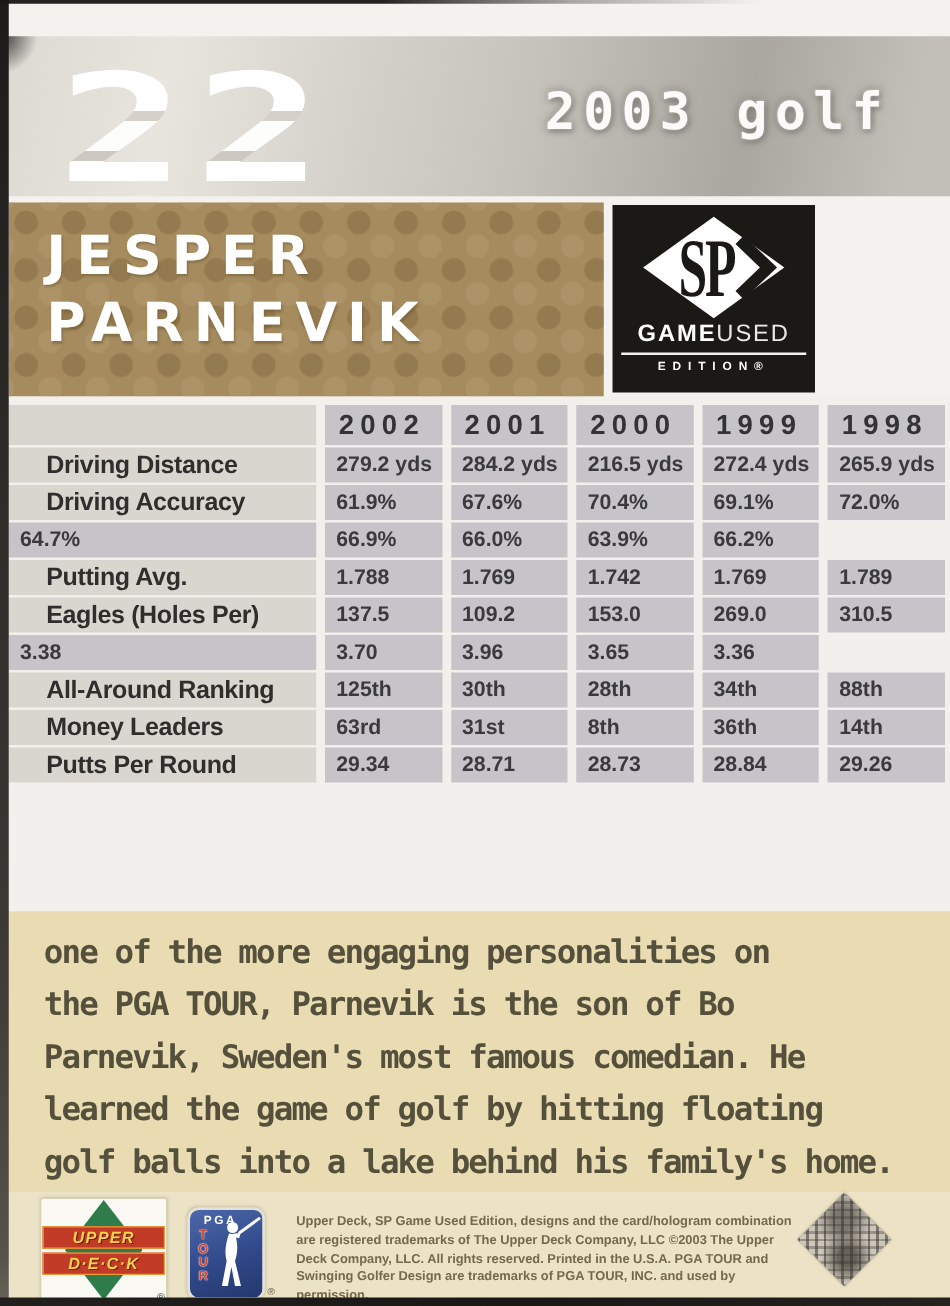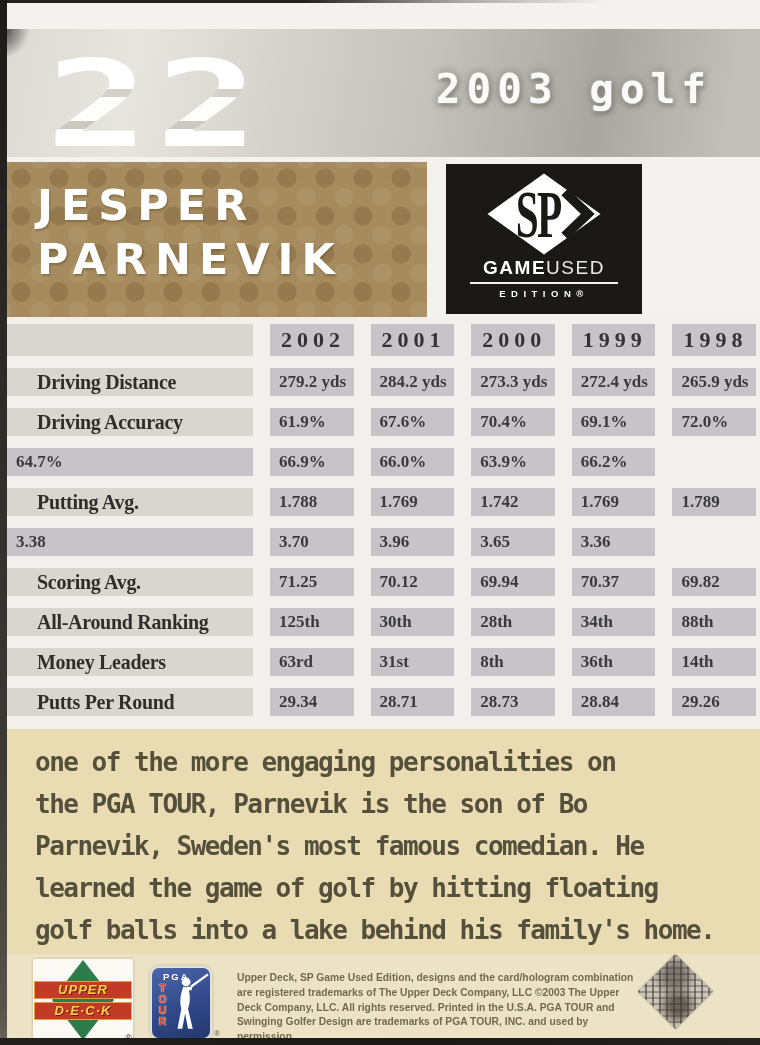--- a/index.html
+++ b/index.html
@@ -25,45 +25,45 @@
     transform:scaleX(1.42);transform-origin:left top;
     color:transparent;-webkit-background-clip:text;background-clip:text;
     background-image:repeating-linear-gradient(180deg,
       #ffffff 0 44px,#d5d1c8 44px 52px,#fdfdfb 52px 76px,#cdc9c0 76px 84px,#ffffff 84px 130px);}
   .set-title{position:absolute;right:48px;top:36px;
     font:700 41px "DejaVu Sans Mono",monospace;letter-spacing:6px;color:#fcfbf9;
     text-shadow:0 0 8px rgba(116,112,104,.95),0 0 3px rgba(255,255,255,.95),1px 2px 4px rgba(96,92,86,.7);}
 
   
   .name-row{height:155px;margin-top:5px;display:flex;}
-  .name-banner{width:420px;height:155px;margin-left:7px;box-sizing:border-box;
+  .name-banner{width:476px;height:155px;margin-left:7px;box-sizing:border-box;
     padding:16px 0 16px 30px;
     background-color:var(--banner-brown);
     background-image:
       radial-gradient(circle 10px at 10px 10px,rgba(128,102,60,.45) 0 9px,rgba(128,102,60,0) 10px),
       radial-gradient(circle 10px at 10px 10px,rgba(180,156,112,.5) 0 9px,rgba(180,156,112,0) 10px);
     background-size:38px 38px,38px 38px;background-position:4px 6px,23px 25px;}
   .name-line{font-family:"DejaVu Sans",sans-serif;font-weight:800;font-size:43px;
     letter-spacing:8px;line-height:54px;color:#ffffff;
     text-shadow:1px 2px 2px rgba(112,88,48,.55);}
 
-  .sp-box{width:196px;height:150px;margin-left:19px;margin-top:2px;box-sizing:border-box;
+  .sp-box{width:162px;height:150px;margin-left:7px;margin-top:2px;box-sizing:border-box;
     background:var(--sp-black);padding-top:8px;text-align:center;}
   .sp-box svg{display:block;margin:0 auto;}
   .gameused-line{margin-top:2px;color:#fff;font-size:19px;letter-spacing:1.5px;line-height:20px;}
   .gameused-line .game{font-weight:800;}
   .gameused-line .used{font-weight:400;color:#e9e9e6;}
   .edition-row{width:148px;margin:4px auto 0;border-top:2px solid #f2f2ef;padding-top:4px;
     color:#fff;font-size:9.5px;font-weight:700;letter-spacing:5.5px;}
 
   
   .stats-section{box-sizing:border-box;height:412px;background:var(--table-bg);
     padding:7px 4px 10px 7px;}
-  .trow{display:grid;grid-template-columns:246px repeat(5,1fr);column-gap:17px;
-    height:28px;margin-bottom:12px;font-family:Liberation Serif, serif;}
+  .trow{display:grid;grid-template-columns:246px repeat(5,1fr);column-gap:7px;
+    height:28px;margin-bottom:2px;}
   .trow.header{height:32px;}
   .cell{display:flex;align-items:center;box-sizing:border-box;}
   .label-cell{background:var(--label-gray);padding-left:30px;font-weight:700;font-size:20px;
     color:var(--label-text);letter-spacing:-.3px;white-space:nowrap;}
   .year-cell{background:var(--cell-gray);font-weight:700;font-size:22px;letter-spacing:5px;
     color:#333236;padding-left:11px;}
   .value-cell{background:var(--cell-gray);font-weight:700;font-size:17px;
     color:var(--table-text);padding-left:9px;white-space:nowrap;}
 
   
@@ -148,21 +148,21 @@
         <div class="cell year-cell">2002</div>
         <div class="cell year-cell">2001</div>
         <div class="cell year-cell">2000</div>
         <div class="cell year-cell">1999</div>
         <div class="cell year-cell">1998</div>
       </div>
       <div class="trow">
         <div class="cell label-cell">Driving Distance</div>
         <div class="cell value-cell">279.2 yds</div>
         <div class="cell value-cell">284.2 yds</div>
-        <div class="cell value-cell">273.3 yds</div>
+        <div class="cell value-cell">216.5 yds</div>
         <div class="cell value-cell">272.4 yds</div>
         <div class="cell value-cell">265.9 yds</div>
       </div>
       <div class="trow">
         <div class="cell label-cell">Driving Accuracy</div>
         <div class="cell value-cell">61.9%</div>
         <div class="cell value-cell">67.6%</div>
         <div class="cell value-cell">70.4%</div>
         <div class="cell value-cell">69.1%</div>
         <div class="cell value-cell">72.0%</div>
@@ -176,33 +176,33 @@
       </div>
       <div class="trow">
         <div class="cell label-cell">Putting Avg.</div>
         <div class="cell value-cell">1.788</div>
         <div class="cell value-cell">1.769</div>
         <div class="cell value-cell">1.742</div>
         <div class="cell value-cell">1.769</div>
         <div class="cell value-cell">1.789</div>
       </div>
       <div class="trow">
+        <div class="cell label-cell">Eagles (Holes Per)</div>
+        <div class="cell value-cell">137.5</div>
+        <div class="cell value-cell">109.2</div>
+        <div class="cell value-cell">153.0</div>
+        <div class="cell value-cell">269.0</div>
+        <div class="cell value-cell">310.5</div>
+      </div>
+      <div class="trow">
         <div class="cell value-cell">3.38</div>
         <div class="cell value-cell">3.70</div>
         <div class="cell value-cell">3.96</div>
         <div class="cell value-cell">3.65</div>
         <div class="cell value-cell">3.36</div>
-      </div>
-      <div class="trow">
-        <div class="cell label-cell">Scoring Avg.</div>
-        <div class="cell value-cell">71.25</div>
-        <div class="cell value-cell">70.12</div>
-        <div class="cell value-cell">69.94</div>
-        <div class="cell value-cell">70.37</div>
-        <div class="cell value-cell">69.82</div>
       </div>
       <div class="trow">
         <div class="cell label-cell">All-Around Ranking</div>
         <div class="cell value-cell">125th</div>
         <div class="cell value-cell">30th</div>
         <div class="cell value-cell">28th</div>
         <div class="cell value-cell">34th</div>
         <div class="cell value-cell">88th</div>
       </div>
       <div class="trow">

